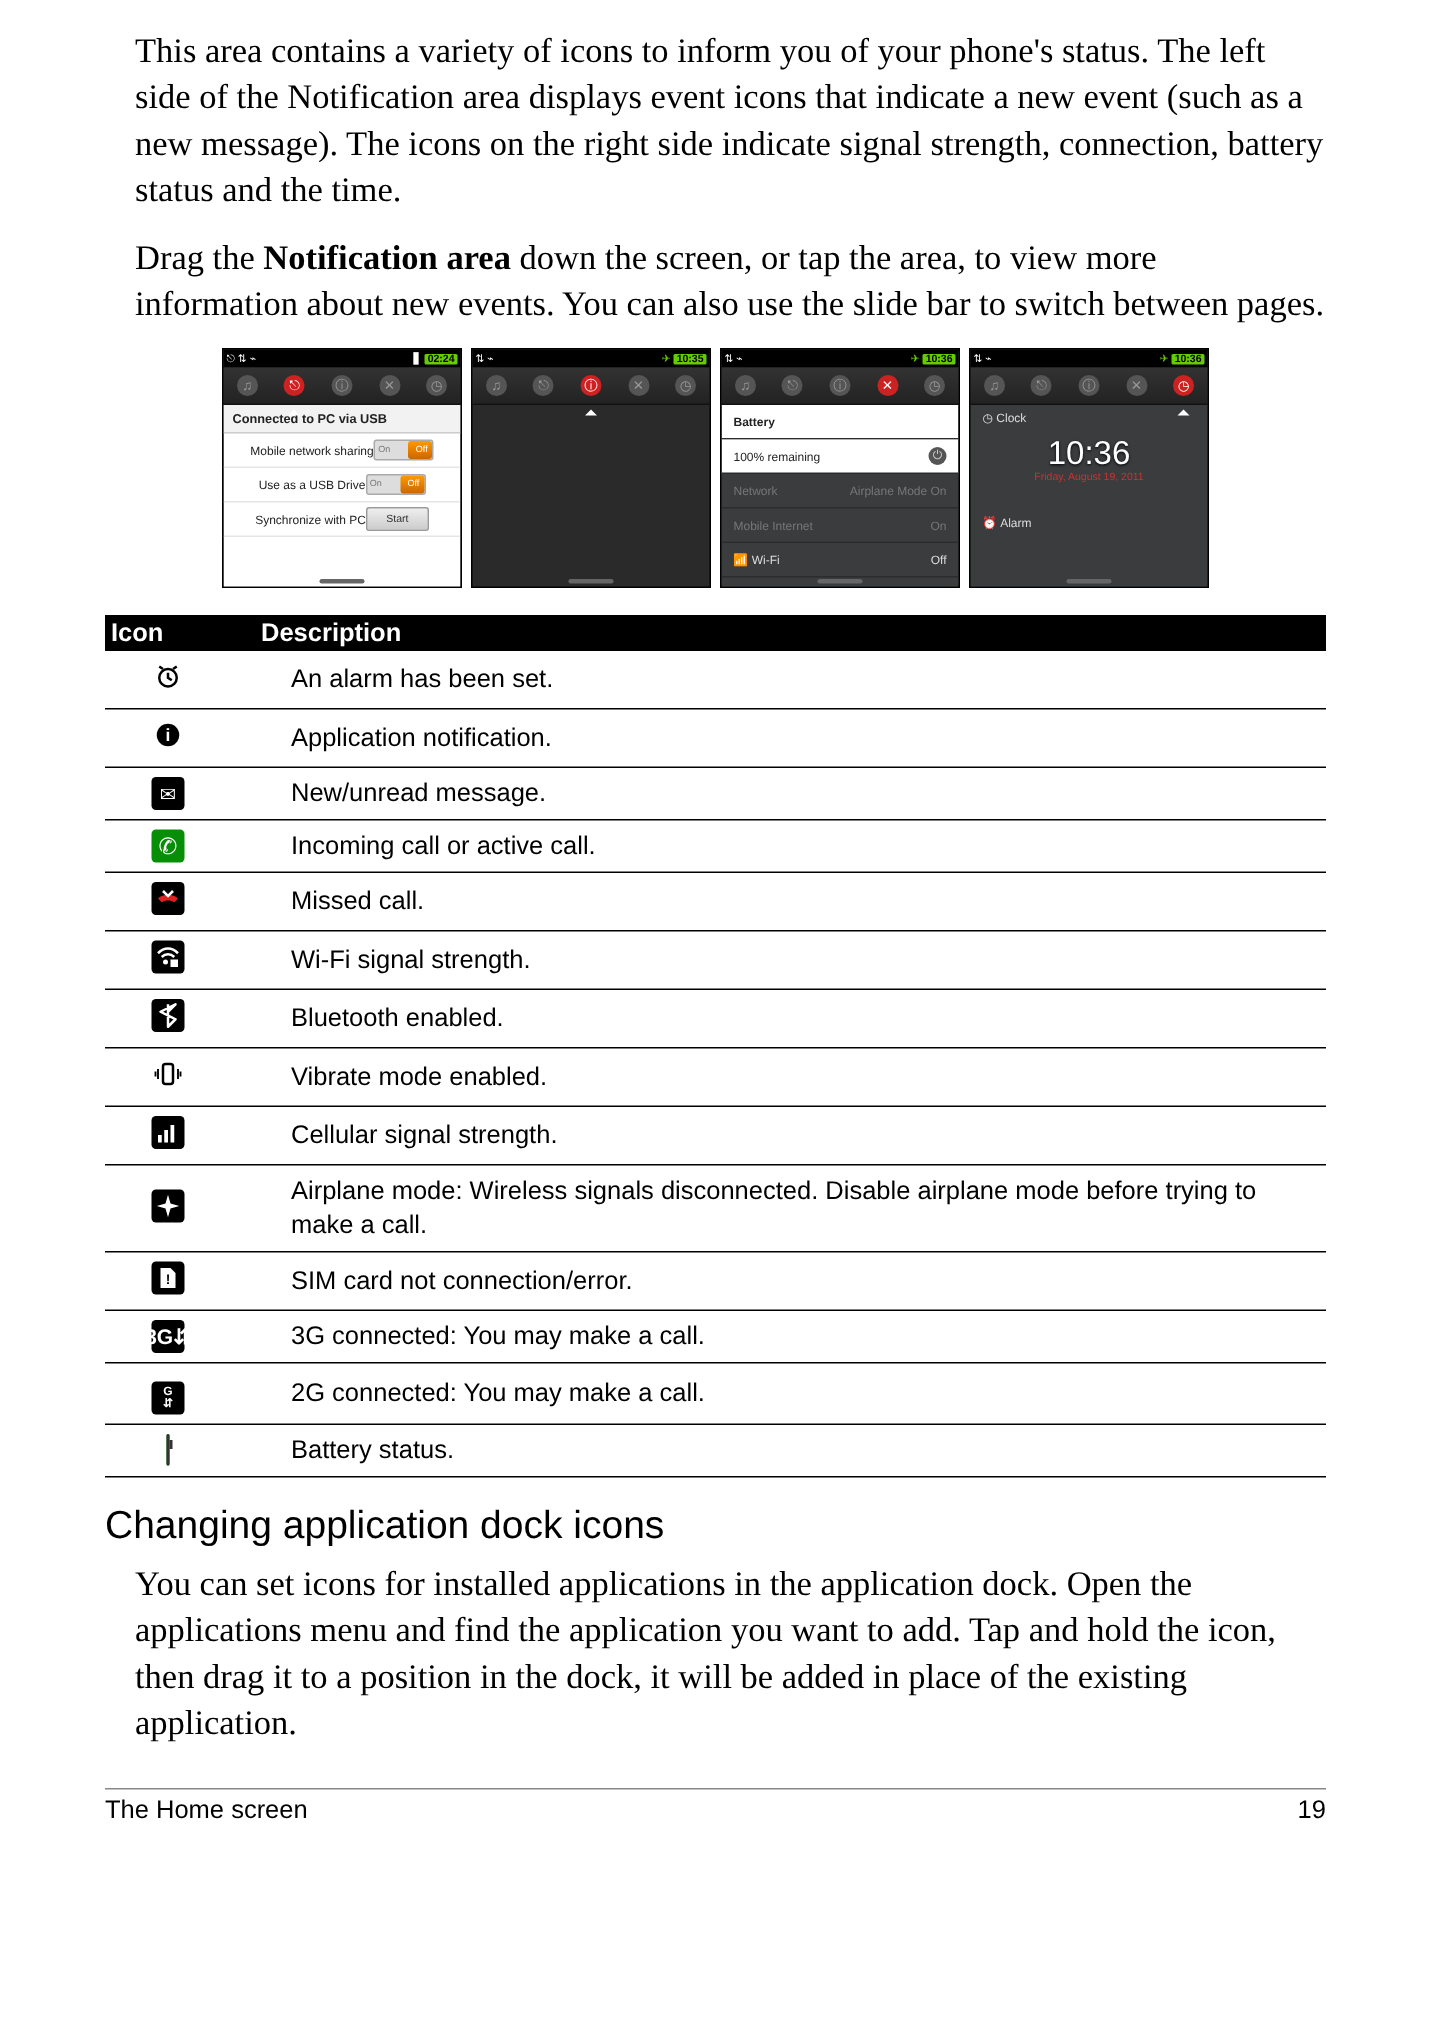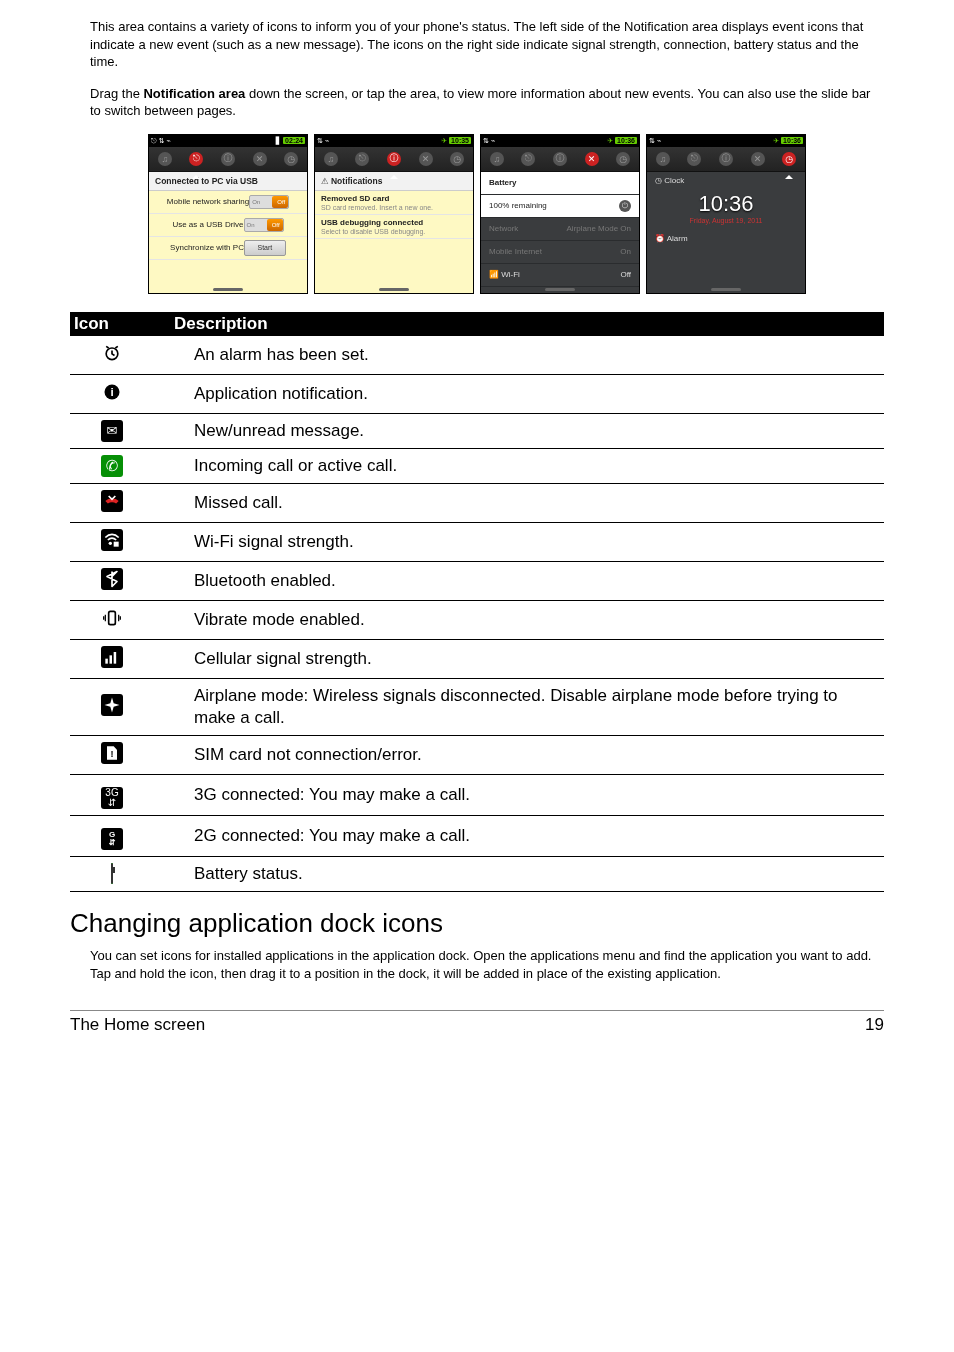--- a/index.html
+++ b/index.html
@@ -8,24 +8,25 @@
     font-family: Arial, Helvetica, sans-serif;
     background: #fff;
     color: #000;
     width: 954px;
   }
   .page {
     padding: 18px 70px 20px 70px;
     box-sizing: border-box;
   }
   .para {
-    font-size: 13px;
+    font-size: 23px;
     line-height: 1.35;
     margin: 0 0 14px 0;
     padding-left: 20px;
+    font-family: Liberation Serif, serif;
   }
   .para b { font-weight: bold; }
   .shots-row {
     display: flex;
     gap: 6px;
     justify-content: center;
     margin: 10px 0 18px 0;
   }
   .shot {
     width: 158px;
@@ -63,21 +64,21 @@
     border-radius: 50%;
     display:flex; align-items:center; justify-content:center;
     font-size:9px; color:#fff;
   }
   .tab-ico.grey { background:#555; color:#999; }
   .tab-ico.active { position:relative; }
   .tab-arrow {
     position:absolute; bottom:-13px; left:50%; transform:translateX(-50%);
     width:0;height:0;border-left:4px solid transparent;border-right:4px solid transparent;border-bottom:4px solid #fff;
   }
-  .panel { background:#fef9c3; color:#222; height:134px; overflow:hidden; }
+  .panel { background:#ffffff; color:#222; height:134px; overflow:hidden; }
   .panel-dark { background:#3a3c3e; color:#ddd; height:122px; overflow:hidden; }
   .panel .section-h {
     font-weight:bold; font-size:8.5px; padding:4px 6px; border-bottom:1px solid #ccc;
     background:#f2f2f2;
   }
   .panel .row {
     display:flex; justify-content:center; align-items:center;
     padding:3px 6px; font-size:8px; border-bottom:1px solid #e5e5e5;
     min-height:16px;
   }
@@ -190,31 +191,20 @@
             <span class="sb-batt">10:35</span>
           </div>
       </div>
       <div class="tabbar">
         <span class="tab-ico grey">♫</span>
         <span class="tab-ico grey">⎋</span>
         <span class="tab-ico active" style="background:#c22">ⓘ<span class="tab-arrow"></span></span>
         <span class="tab-ico grey">✕</span>
         <span class="tab-ico grey">◷</span>
       </div>
-      <div class="panel">
-        <div class="section-h"><span style="font-weight:normal">⚠ </span><span>Notifications</span></div>
-        <div class="row" style="display:block">
-          <div style="font-weight:bold">Removed SD card</div>
-          <div class="sub">SD card removed. Insert a new one.</div>
-        </div>
-        <div class="row" style="display:block">
-          <div style="font-weight:bold">USB debugging connected</div>
-          <div class="sub">Select to disable USB debugging.</div>
-        </div>
-      </div>
       <div class="handle"></div>
     </div>
 
     <div class="shot">
       <div class="statusbar">
         <div class="sb-left">
             <span>⇅</span>
             <span>⌁</span>
           </div>
         <div class="sb-right">
@@ -273,21 +263,21 @@
         <span class="tab-ico grey">♫</span>
         <span class="tab-ico grey">⎋</span>
         <span class="tab-ico grey">ⓘ</span>
         <span class="tab-ico grey">✕</span>
         <span class="tab-ico active" style="background:#c22">◷<span class="tab-arrow"></span></span>
       </div>
       <div class="panel-clock">
         <div class="clock-row">◷ <span>Clock</span></div>
         <div class="bigtime">10:36</div>
         <div class="datered">Friday, August 19, 2011</div>
-        <div class="clock-row" style="margin-top:6px">⏰ <span>Alarm</span></div>
+        <div class="clock-row" style="margin-top:18px">⏰ <span>Alarm</span></div>
       </div>
       <div class="handle"></div>
     </div>
 
   </div>
 
   <div class="icon-table-head">
     <div class="col-ico">Icon</div>
     <div class="col-desc">Description</div>
   </div>
@@ -378,21 +368,21 @@
     <tr>
           <td class="ic"><span class="glyph glyph-black">
               <svg viewBox="0 0 24 24">
                 <path d="M6 4h8l4 4v12H6z" fill="#fff"></path>
                 <text x="12" y="17" text-anchor="middle" fill="#000" font-size="11" font-weight="bold">!</text>
               </svg>
             </span></td>
           <td class="dc">SIM card not connection/error.</td>
         </tr>
     <tr>
-          <td class="ic"><span class="glyph glyph-black" style="font-size:10px;font-weight:normal;flex-direction:column;line-height:1">
+          <td class="ic"><span class="glyph glyph-black" style="font-size:14px;font-weight:bold;flex-direction:row;line-height:1">
               <span>3G</span>
               <span>⇵</span>
             </span></td>
           <td class="dc">3G connected: You may make a call.</td>
         </tr>
     <tr>
           <td class="ic"><span class="glyph glyph-black" style="font-size:8px;font-weight:bold;flex-direction:column;line-height:1">
               <span>G</span>
               <span>⇵</span>
             </span></td>

